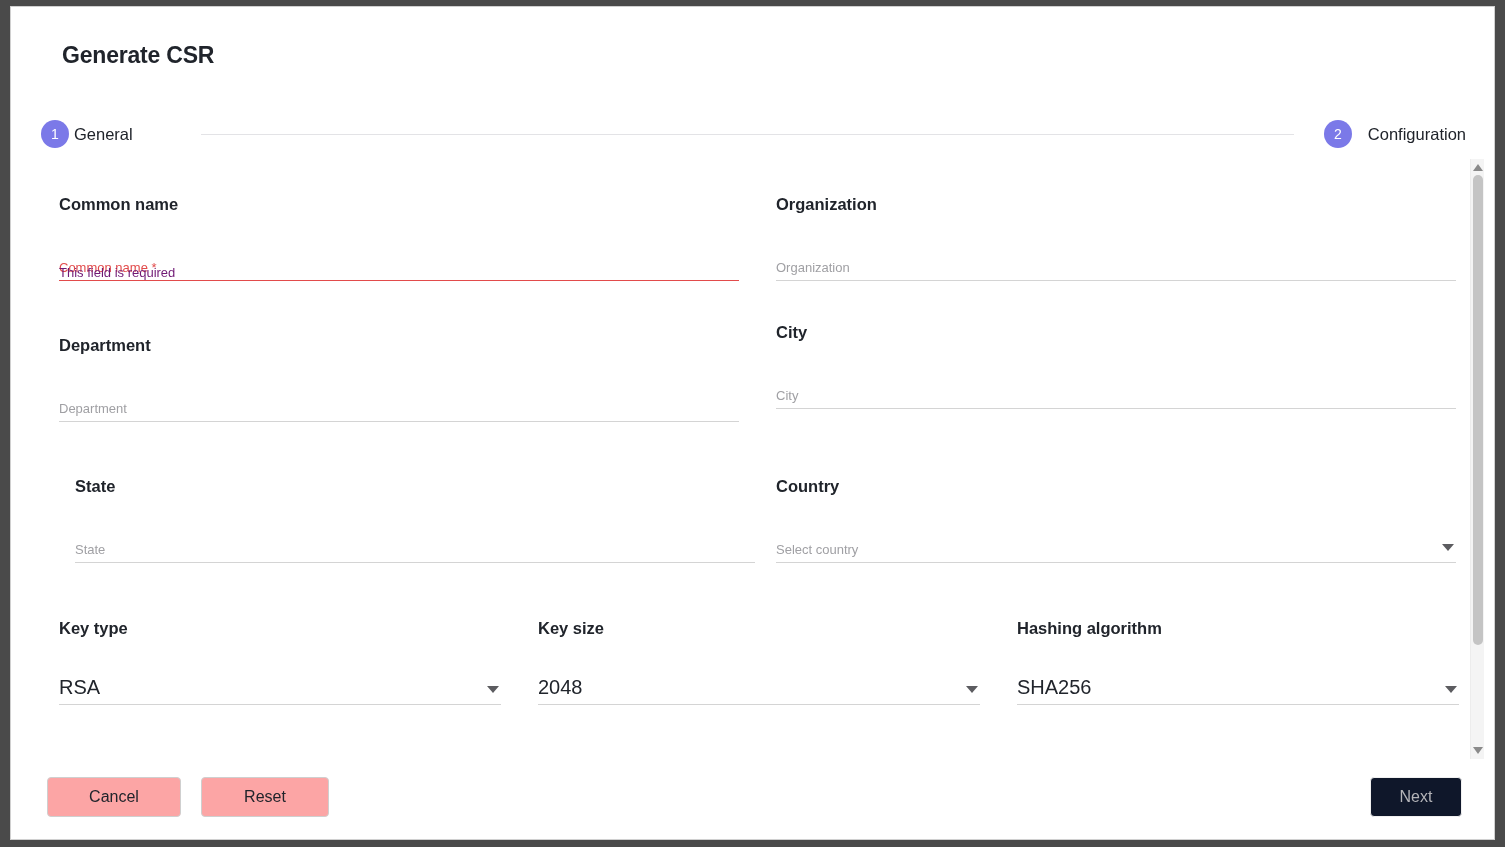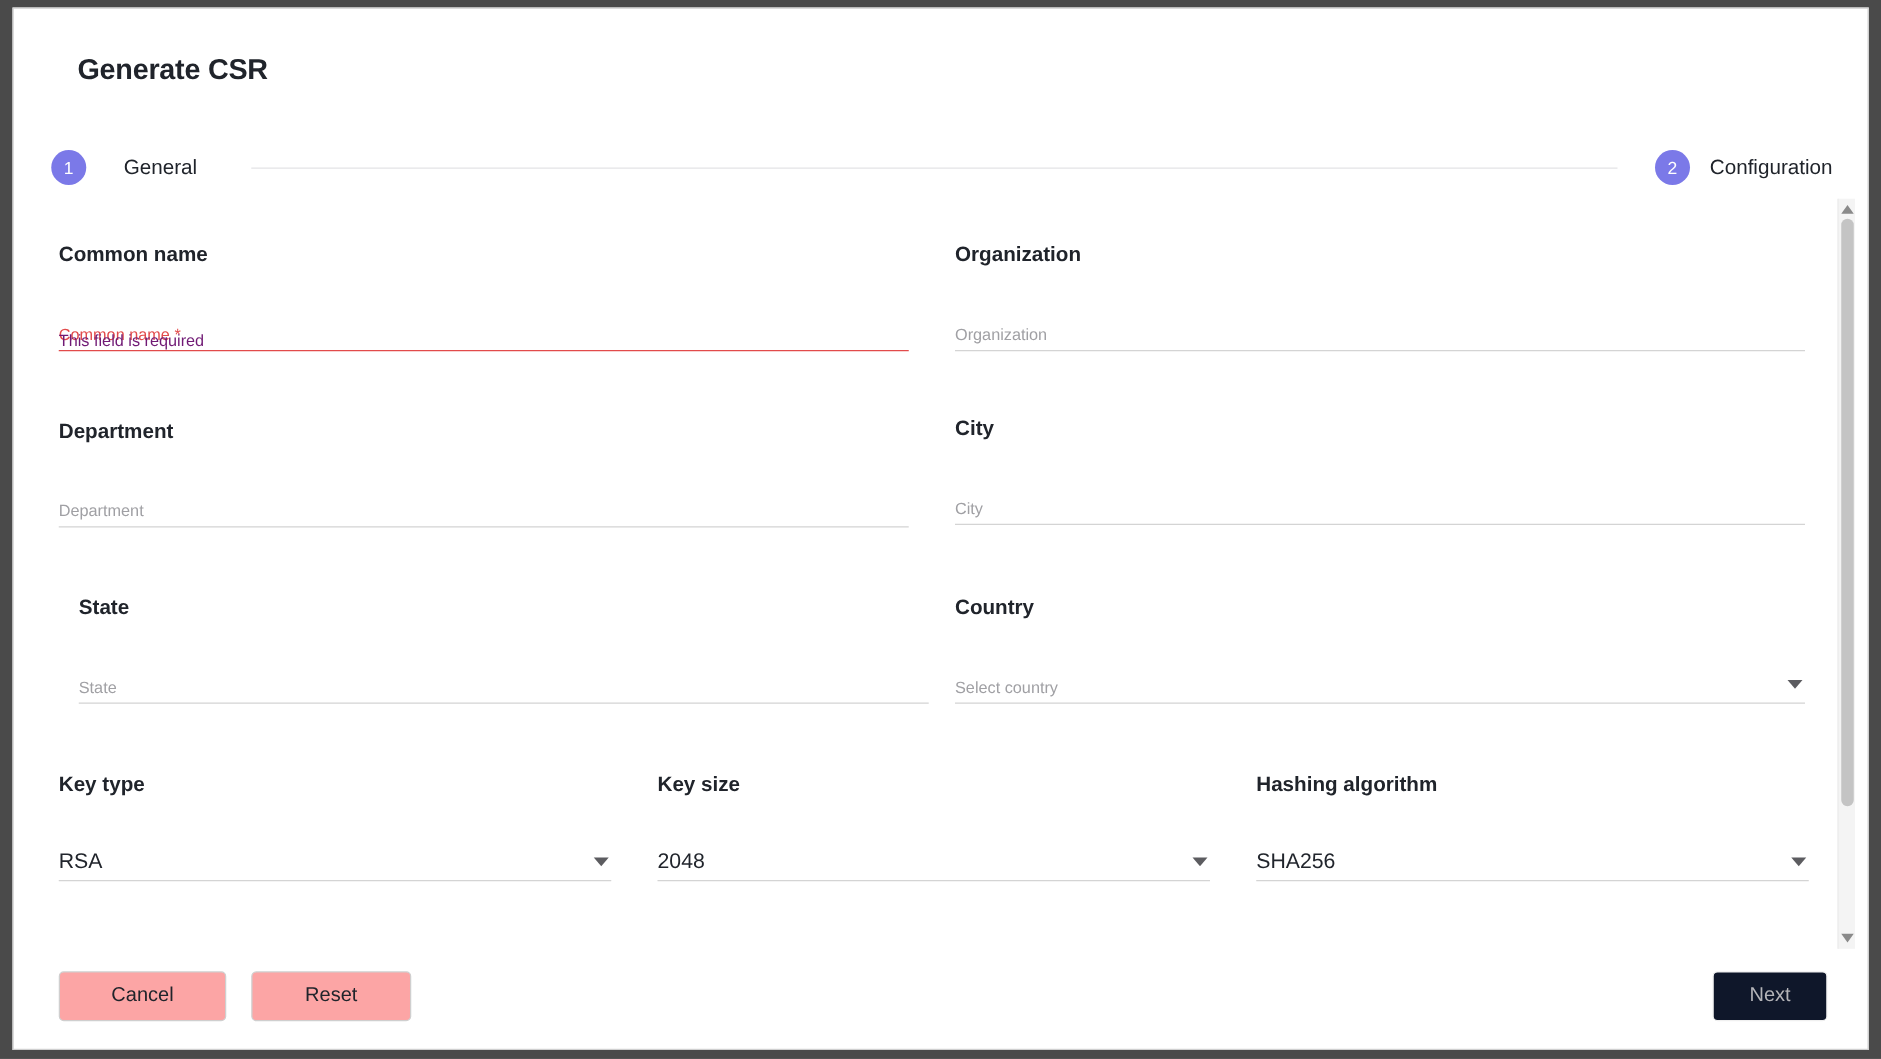--- a/index.html
+++ b/index.html
@@ -58,21 +58,21 @@
     border-radius: 50%;
     background: #7b79e8;
     color: #ffffff;
     font-size: 14px;
     display: flex;
     align-items: center;
     justify-content: center;
     flex: 0 0 auto;
   }
   .step-label {
-    margin-left: 30px;
+    margin-left: 5px;
     font-size: 16.5px;
     color: #20242b;
   }
   .step.right .step-label { margin-left: 16px; }
   .step-line {
     position: absolute;
     left: 160px;
     right: 172px;
     top: 22px;
     height: 1px;
@@ -126,38 +126,39 @@
     border-bottom: 7px solid #8a8a8a;
   }
   .scroll-arrow.down {
     top: 740px;
     border-top: 7px solid #8a8a8a;
   }
 
   
   .field {
     position: absolute;
+    margin-left: 12px;
   }
   .field-label {
     font-size: 16.5px;
     font-weight: bold;
     color: #20242b;
     margin-bottom: 0;
   }
   .field-input {
     position: relative;
     margin-top: 36px;
     height: 30px;
     border-bottom: 1px solid #d4d4d4;
   }
   .field-input .value {
     position: absolute;
     left: 0;
     bottom: 5px;
-    font-size: 17px;
+    font-size: 20px;
     color: #21252c;
   }
   .field-input .placeholder {
     position: absolute;
     left: 0;
     bottom: 5px;
     font-size: 13px;
     color: #a0a0a4;
   }
   .field-input.error {
@@ -256,21 +257,21 @@
         </div>
       </div>
 
       <div class="field" style="left:36px; top:179px; width:680px;">
         <div class="field-label">Department</div>
         <div class="field-input">
           <span class="placeholder">Department</span>
         </div>
       </div>
 
-      <div class="field" style="left:753px; top:177px; width:680px;">
+      <div class="field" style="left:753px; top:166px; width:680px;">
         <div class="field-label">City</div>
         <div class="field-input">
           <span class="placeholder">City</span>
         </div>
       </div>
 
       <div class="field" style="left:52px; top:320px; width:680px;">
         <div class="field-label">State</div>
         <div class="field-input">
           <span class="placeholder">State</span>

